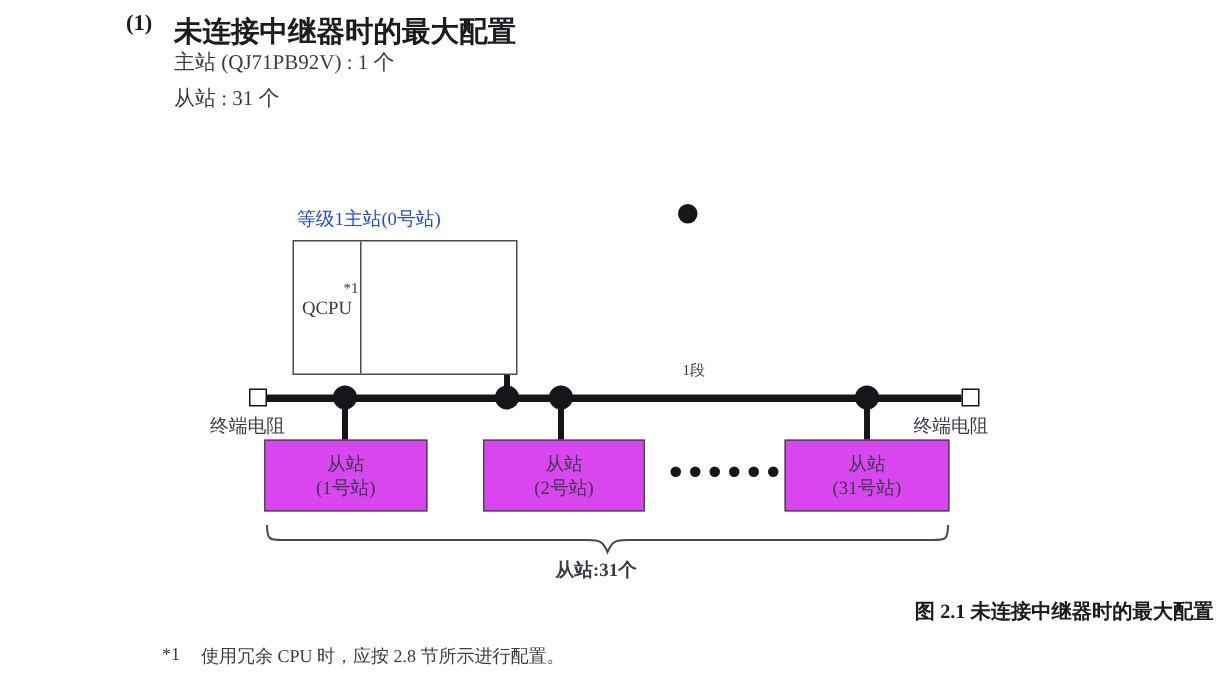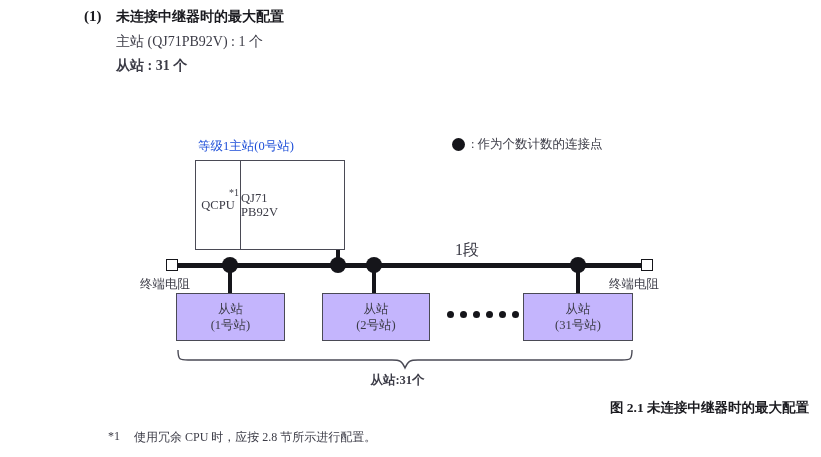--- a/index.html
+++ b/index.html
@@ -14,30 +14,30 @@
   .abs{position:absolute;}
 
   
   #heading-number{
     left:84px;top:8px;
     font-size:15px;font-weight:bold;color:#1b1b20;
     letter-spacing:0px;
   }
   #heading-title{
     left:116px;top:8px;
-    font-size:14px;font-weight:bold;color:#1b1b20;
+    font-size:19px;font-weight:bold;color:#1b1b20;
     white-space:nowrap;
   }
   .spec-line{
     left:116px;
     font-size:14px;color:#3b3b46;
     white-space:nowrap;
   }
   #spec-master{top:33px;}
-  #spec-slave{top:57px;font-weight:bold;}
+  #spec-slave{top:57px;}
 
   
   #legend{
     left:452px;top:136px;
     display:flex;align-items:center;gap:6px;
     font-size:12.5px;color:#3b3b46;
     white-space:nowrap;
   }
   #legend-dot{
     width:13px;height:13px;border-radius:50%;
@@ -83,33 +83,33 @@
   .term-sq{
     width:12px;height:12px;
     border:1.6px solid #15151a;
     background:#ffffff;
     box-sizing:border-box;
   }
   #term-left{left:166px;top:259px;}
   #term-right{left:641px;top:259px;}
   #term-left-label{left:140px;top:276px;font-size:12.5px;white-space:nowrap;}
   #term-right-label{left:609px;top:276px;font-size:12.5px;white-space:nowrap;}
-  #segment-label{left:455px;top:240px;font-size:16px;white-space:nowrap;}
+  #segment-label{left:455px;top:240px;font-size:10px;white-space:nowrap;}
 
   .node-dot{
     width:16px;height:16px;border-radius:50%;
     background:#15151a;
   }
   .drop-line{width:4px;background:#15151a;}
 
   
   .slave-box{
     top:293px;height:48px;
     border:1.4px solid #4a4a55;
-    box-sizing:border-box;background:#c4b5fd;
+    box-sizing:border-box;background:#d946ef;
     display:flex;flex-direction:column;
     align-items:center;justify-content:center;
     font-size:12.5px;color:#3b3b46;line-height:1.28;
   }
   #slave-1{left:176px;width:109px;}
   #slave-2{left:322px;width:108px;}
   #slave-31{left:523px;width:110px;}
 
   #ellipsis{
     left:447px;top:311px;
@@ -144,35 +144,28 @@
 </head>
 <body>
 
 <div class="abs" id="heading-number">(1)</div>
 <div class="abs" id="heading-title">未连接中继器时的最大配置</div>
 <div class="abs spec-line" id="spec-master">主站 (QJ71PB92V) : 1 个</div>
 <div class="abs spec-line" id="spec-slave">从站 : 31 个</div>
 
 <div class="abs" id="legend">
   <span id="legend-dot"></span>
-  <span>: 作为个数计数的连接点</span>
 </div>
 
 <div class="abs" id="master-title">等级1主站(0号站)</div>
 
 <div class="abs" id="master-box">
   <div class="cell" id="cell-cpu">
     <span>QCPU</span>
     <span id="cpu-note">*1</span>
-  </div>
-  <div class="cell" id="cell-pb">
-    <span class="pbtext">
-      <span>QJ71</span><br>
-      <span>PB92V</span>
-    </span>
   </div>
 </div>
 
 <div class="abs drop-line" style="left:336px;top:250px;height:16px;"></div>
 
 <div class="abs" id="bus-line"></div>
 <div class="abs term-sq" id="term-left"></div>
 <div class="abs term-sq" id="term-right"></div>
 <div class="abs" id="term-left-label">终端电阻</div>
 <div class="abs" id="term-right-label">终端电阻</div>

